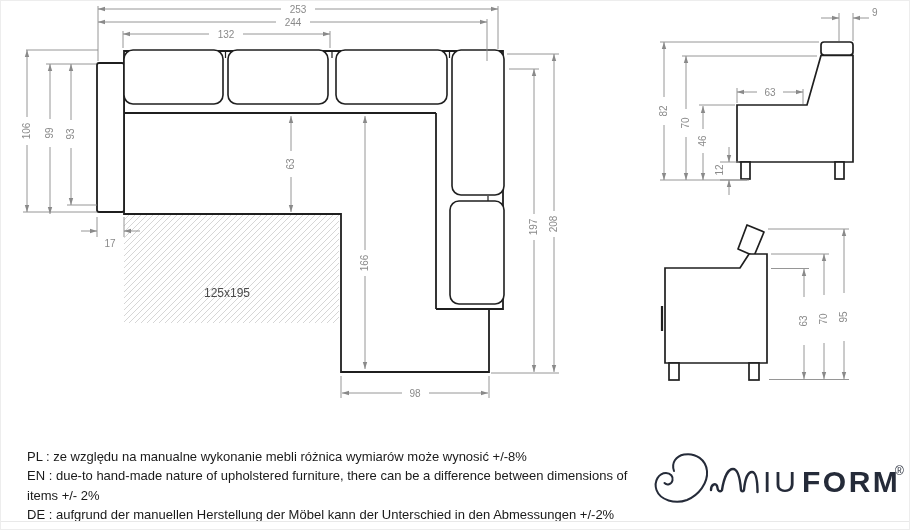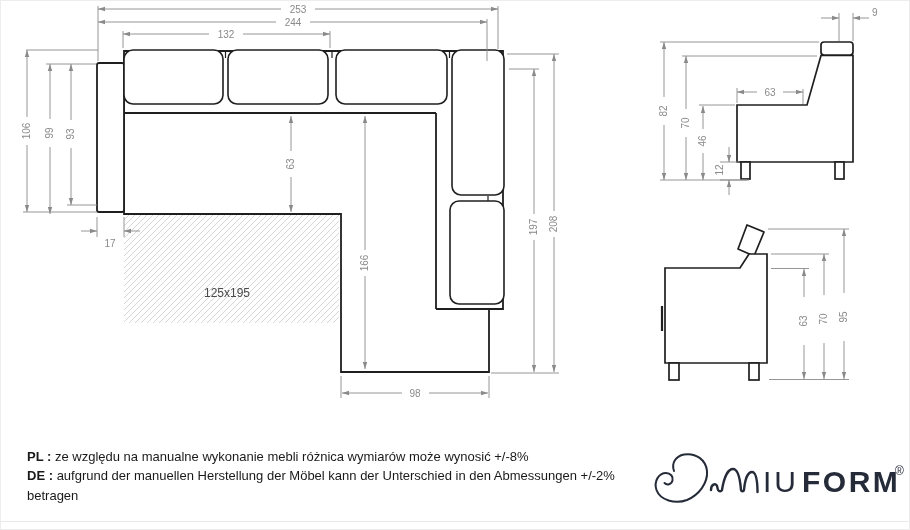--- a/index.html
+++ b/index.html
@@ -6,21 +6,21 @@
   #stage{
     position:relative;width:910px;height:530px;background:#fff;
     font-family:"Liberation Sans",sans-serif;overflow:hidden;
     border:1px solid #ededed;box-sizing:border-box;
   }
   #drawing{position:absolute;left:0;top:0;}
   .notes{
     position:absolute;left:26px;top:446px;width:610px;
     font-size:13px;color:#1a1a1a;line-height:19.4px;
   }
-  .note-row b{font-weight:bold;}
+  .note-row b{font-weight:normal;}
   .logo{position:absolute;left:648px;top:448px;}
   .bottom-rule{position:absolute;left:0;top:520px;width:910px;height:1px;background:#e9e9e9;}
   svg text{font-family:"Liberation Sans",sans-serif;}
   .dimtxt{fill:#8a8a8a;font-size:10px;}
   .areatxt{fill:#4a4a4a;font-size:12px;}
 </style>
 </head>
 <body>
 
 <div id="stage">
@@ -228,20 +228,24 @@
     </g>
   </g>
 </svg>
 
 <div class="notes">
   <div class="note-row">
     <b>PL :</b>
     <span>ze względu na manualne wykonanie mebli różnica wymiarów może wynosić +/-8%</span>
   </div>
   <div class="note-row">
+    <b>EN :</b>
+    <span>due-to hand-made nature of upholstered furniture, there can be a difference between dimensions of items +/- 2%</span>
+  </div>
+  <div class="note-row">
     <b>DE :</b>
     <span>aufgrund der manuellen Herstellung der Möbel kann der Unterschied in den Abmessungen +/-2% betragen</span>
   </div>
 
 </div>
 
 <svg class="logo" width="260" height="72" viewBox="0 0 260 72">
   <g stroke="#252b39" fill="none" stroke-linecap="round" stroke-linejoin="round">
     <path stroke-width="2" d="M25,22 C22,14 27,7 35,5.5 C47,3.5 57,11 58,22 C59,34 50,46 38,51 C26,55.5 11,51 7.5,41 C4.5,32 10,24 17,24 C21.5,24 24.5,27.5 23.5,31.5 C22.5,35.5 18,36.5 15.5,34"></path>
     <path stroke-width="2.4" d="M62,41 C62,35.5 66.5,33.5 68,37 C68.6,38.4 68.4,40 69.2,41.2 C70.2,42.8 72.2,42.6 73,41 C75,28.5 79,20 84,20 C89,20 91,28.5 92,41 C92.4,42.8 94.6,42.8 95,41 C96,30 99,23 103,23 C107,23 108.2,30 108.5,41 L108.5,43"></path>

